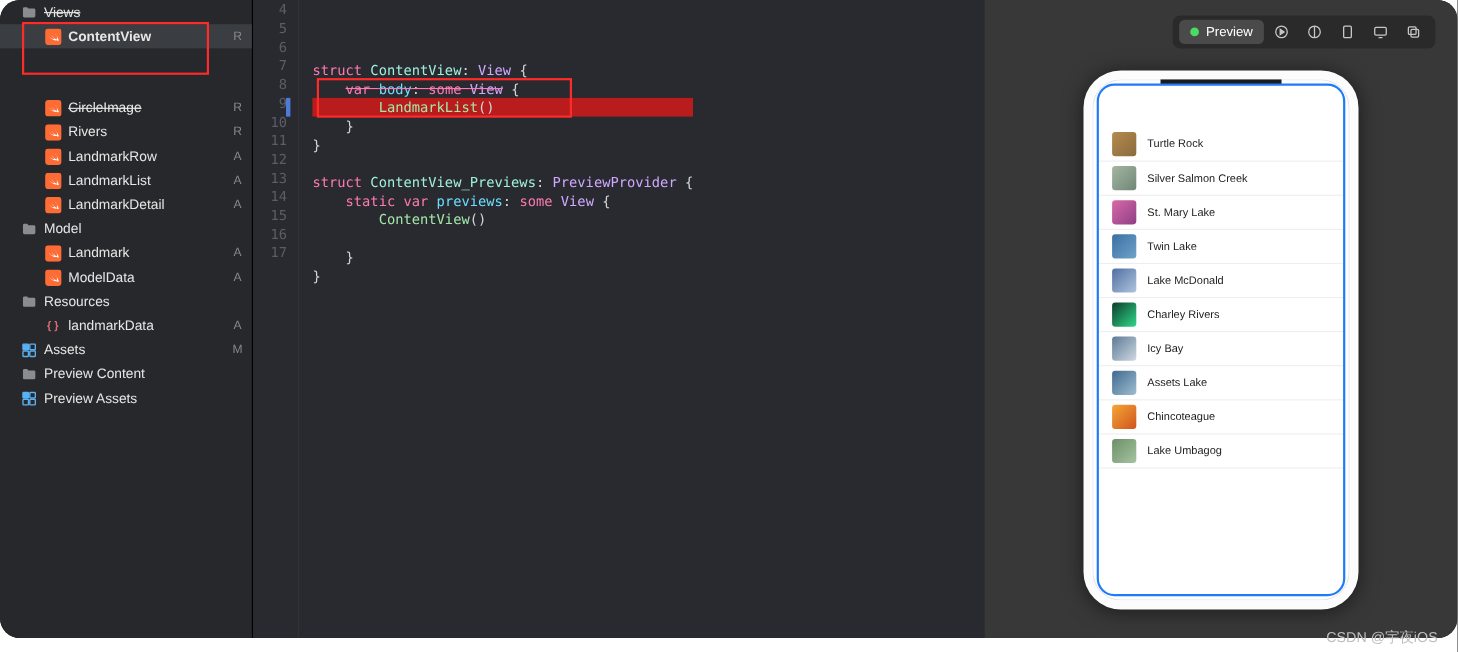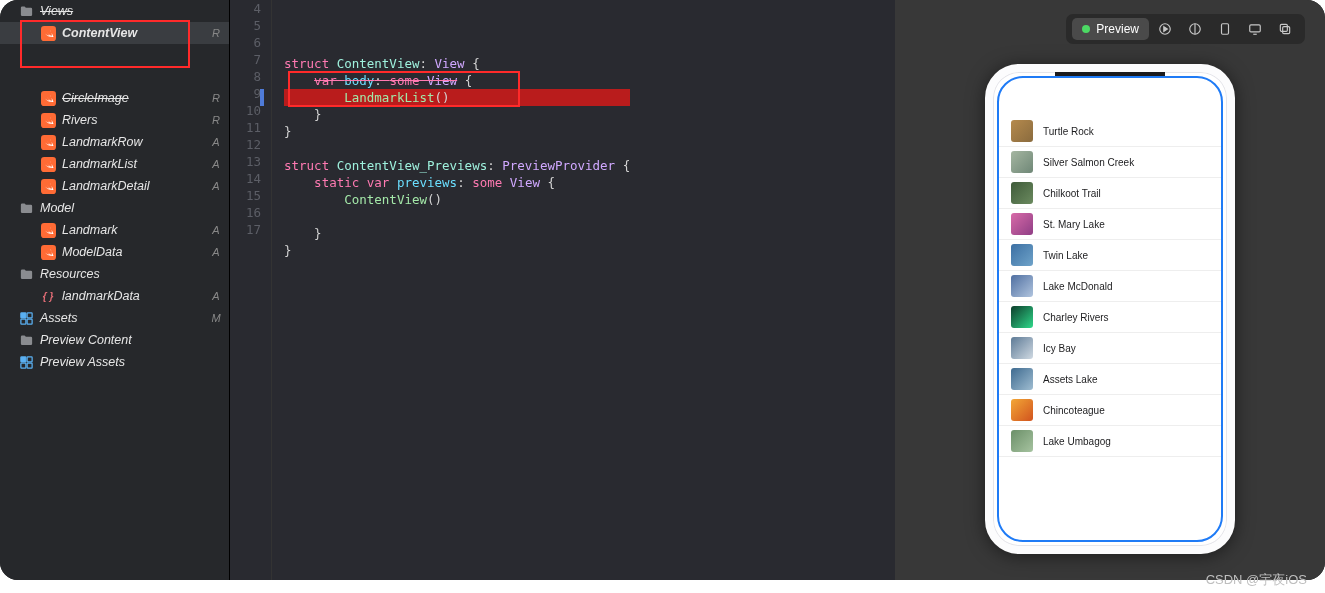--- a/index.html
+++ b/index.html
@@ -21,21 +21,20 @@
   }
   
   .sidebar {
     width: 230px;
     background: #26282b;
     color: #ddd;
     padding-top: 0;
     font-size: 12.5px;
     flex-shrink: 0;
     border-right: 1px solid #000;
-    font-style: italic;
   }
   .nav-row {
     display: flex;
     align-items: center;
     height: 22px;
     padding: 0 6px 0 18px;
     cursor: pointer;
     position: relative;
   }
   .nav-row.indent-1 { padding-left: 40px; }
@@ -160,21 +159,21 @@
     top: 0; left: 50%; transform: translateX(-50%);
     width: 110px; height: 22px;
     background: #1c1c1e;
     border-bottom-left-radius: 16px;
     border-bottom-right-radius: 16px;
   }
   .phone-screen {
     position: absolute;
     top: 4px; left: 4px; right: 4px; bottom: 4px;
     border: 2px solid #1f7bf6;
-    border-radius: 26px;
+    border-radius: 16px;
     overflow: hidden;
     background: #fff;
   }
   .landmark-list { padding-top: 38px; }
   .lm-row {
     display: flex;
     align-items: center;
     height: 31px;
     padding: 0 12px;
     border-bottom: 1px solid #eee;
@@ -422,24 +421,20 @@
         <div class="landmark-list" id="lm-list">
             <div class="lm-row">
               <div class="lm-thumb" style="background: linear-gradient(135deg, rgb(181, 138, 77), rgb(138, 107, 62));"></div>
               <span>Turtle Rock</span>
             </div>
             <div class="lm-row">
               <div class="lm-thumb" style="background: linear-gradient(135deg, rgb(165, 182, 161), rgb(111, 135, 119));"></div>
               <span>Silver Salmon Creek</span>
             </div>
             <div class="lm-row">
-              <div class="lm-thumb" style="background: linear-gradient(135deg, rgb(62, 90, 57), rgb(107, 138, 95));"></div>
-              <span>Chilkoot Trail</span>
-            </div>
-            <div class="lm-row">
               <div class="lm-thumb" style="background: linear-gradient(135deg, rgb(216, 106, 168), rgb(143, 62, 133));"></div>
               <span>St. Mary Lake</span>
             </div>
             <div class="lm-row">
               <div class="lm-thumb" style="background: linear-gradient(135deg, rgb(59, 111, 163), rgb(111, 163, 201));"></div>
               <span>Twin Lake</span>
             </div>
             <div class="lm-row">
               <div class="lm-thumb" style="background: linear-gradient(135deg, rgb(79, 111, 161), rgb(176, 196, 222));"></div>
               <span>Lake McDonald</span>

